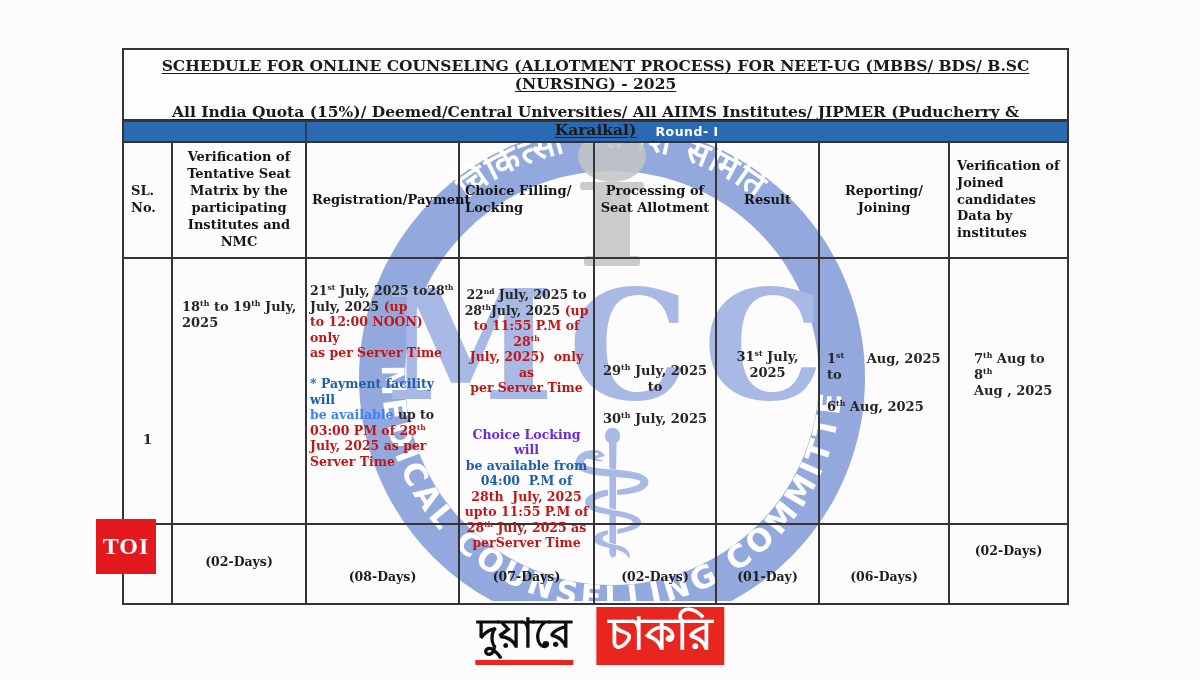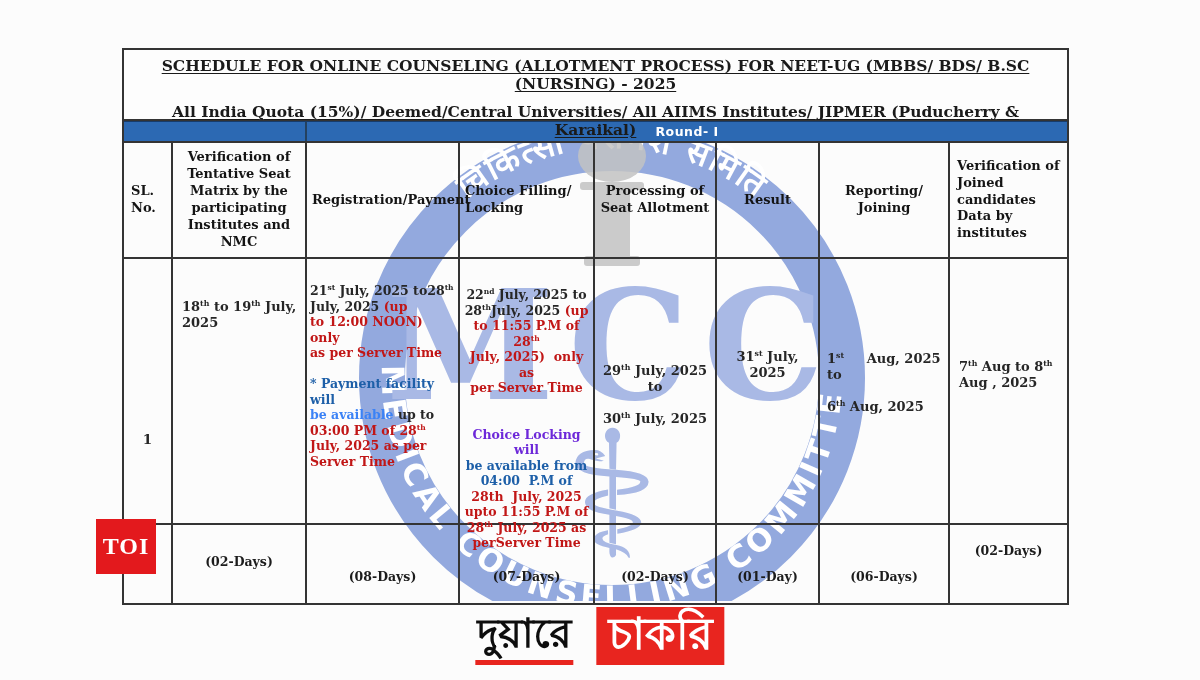--- a/index.html
+++ b/index.html
@@ -71,21 +71,21 @@
   .cell--verif .cc { text-align:left; padding:40px 6px 0 9px; font-size:13px; }
   .cell--reg .cc   { text-align:left; padding:24px 3px 0; }
   .cell--choice .cc{ text-align:center; padding:28px 3px 0; }
   .cell--proc   { display:flex; flex-direction:column; justify-content:center; }
   .cell--proc .cc { text-align:center; font-size:13px; transform:translateY(4px); }
   .cell--result { display:flex; flex-direction:column; justify-content:center; }
   .cell--result .cc { text-align:center; font-size:13px; transform:translateY(-26px); }
   .cell--rep    { display:flex; flex-direction:column; justify-content:center; }
   .cell--rep .cc { text-align:left; padding-left:7px; font-size:13px; transform:translateY(-8px); }
   .cell--join   { display:flex; flex-direction:column; justify-content:center; }
-  .cell--join .cc { text-align:left; padding-left:9px; font-size:13px; transform:translateY(-16px); }
+  .cell--join .cc { text-align:left; padding-left:24px; font-size:13px; transform:translateY(-16px); }
 
   .gdays .gc { height:78px; display:flex; align-items:center; justify-content:center;
                font-weight:bold; font-size:12.5px; color:#1c1c1c; }
   .gdays .d-mid span { transform:translateY(12px); display:inline-block; }
   .gdays .d-up2 span { transform:translateY(-3px); display:inline-block; }
   .gdays .d-up8 span { transform:translateY(-14px); display:inline-block; }
 
   
   .toi {
     position:absolute; left:96px; top:519px; width:60px; height:55px;

